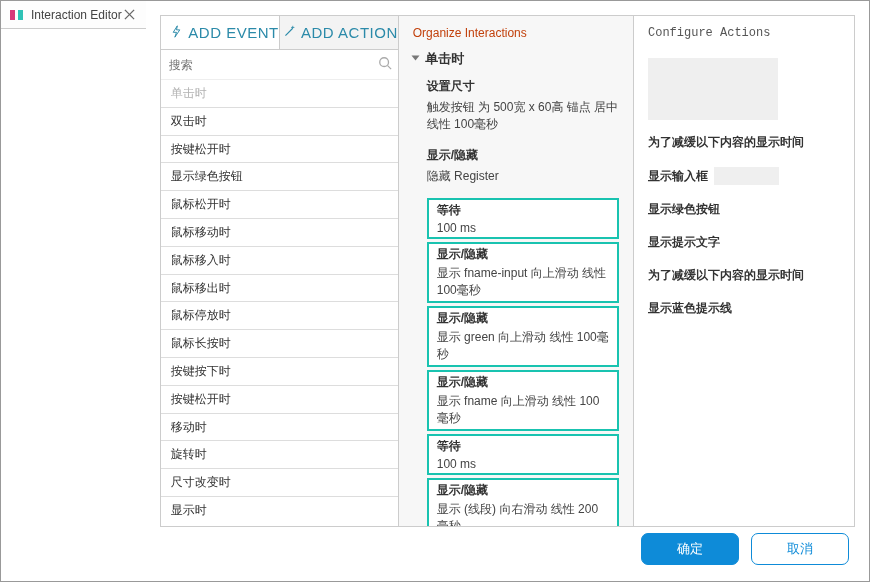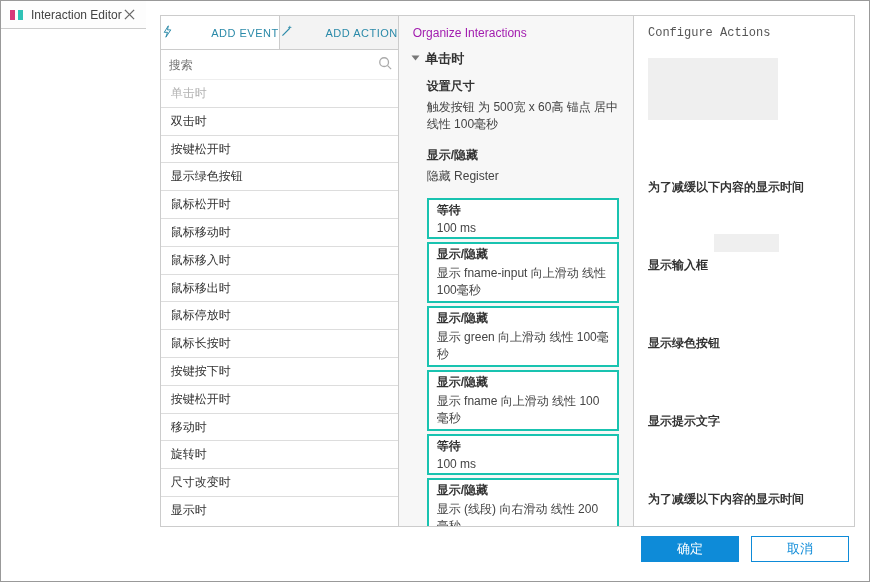--- a/index.html
+++ b/index.html
@@ -10,50 +10,50 @@
   .titlebar .logo { width:16px; height:16px; margin-right:6px; position:relative;}
   .titlebar .title { flex:1; font-size:12px; color:#444;}
   .titlebar .close { width:16px; height:16px; display:flex; align-items:center; justify-content:center; color:#555; cursor:pointer;}
   .body { flex:1; padding:14px 14px 10px 14px; display:flex; flex-direction:column; overflow:hidden;}
   .panels { flex:1; display:flex; border:1px solid #ccc; overflow:hidden;}
   .col { display:flex; flex-direction:column; min-height:0;}
   .col-left { width:238px; border-right:1px solid #ccc;}
   .col-mid { flex:1; border-right:1px solid #ccc; background:#f7f7f7;}
   .col-right { width:220px; background:#fff;}
   .tabs { display:flex; height:34px; border-bottom:1px solid #ccc;}
-  .tab { flex:1; display:flex; align-items:center; justify-content:space-between; gap:5px; font-size:11px; letter-spacing:0.5px; color:#2b8aa9; border-right:1px solid #ccc; cursor:pointer; background:#f3f3f3;}
+  .tab { flex:1; display:flex; align-items:center; justify-content:flex-end; gap:5px; font-size:15px; letter-spacing:0.5px; color:#2b8aa9; border-right:1px solid #ccc; cursor:pointer; background:#f3f3f3;}
   .tab.active { background:#fff;}
   .tab:last-child { border-right:none;}
   .tab svg { width:13px; height:13px; }
   .search-row { height:30px; display:flex; align-items:center; border-bottom:1px solid #eee; padding:0 6px;}
   .search-row input { flex:1; border:none; outline:none; font-size:12px; background:transparent; }
   .search-row .sicon { color:#999; }
   .event-list { flex:1; overflow:hidden; }
   .event-item { padding:5px 10px; font-size:12px; color:#333; border-bottom:1px solid #ddd; cursor:pointer; line-height:1.4;}
   .event-item.disabled { color:#b2b2b2;}
   .event-item:last-child { border-bottom:none;}
-  .sec-header { font-size:12px; color:#a21caf; padding:10px 14px 6px 14px; }
+  .sec-header { font-size:12px; color:#c2410c; padding:10px 14px 6px 14px; }
   .mid-content { flex:1; overflow:hidden; padding:0 14px 10px 14px;}
   .tree-root { font-size:12px;}
   .tree-caret { display:inline-block; width:0; height:0; border-top:4px solid transparent; border-bottom:4px solid transparent; border-left:5px solid #777; transform:rotate(90deg); margin-right:4px; vertical-align:1px;}
   .ev-title { font-weight:bold; font-size:13px; padding:4px 0 6px 0;}
   .act-block { margin-left:14px; padding:2px 0 4px 0;}
   .act-title { font-weight:bold; padding:2px 0;}
   .act-desc { padding:2px 0 6px 0; color:#444; font-size:12px;}
   .act-boxed { border:2px solid #19c3b0; background:#fff; margin:3px 0; padding:2px 8px; margin-left:14px;}
   .act-boxed .act-title { padding:0 0 2px 0;}
   .act-boxed .act-desc { padding:0; }
   .right-content { padding:8px 14px; display:flex; flex-direction:column; gap:14px;}
   .cfg-header { font-size:12px; color:#555; padding:2px 0 4px 0;font-family:Liberation Mono, monospace;}
   .gray-box { width:130px; height:62px; background:#efefef; }
-  .note { font-size:12px; font-weight:bold; color:#333;margin-top:45px; }
+  .note { font-size:12px; font-weight:bold; color:#333; }
   .note-row { display:flex; align-items:center; gap:6px;}
   .chip { width:65px; height:18px; background:#efefef; display:inline-block;}
   .footer { height:44px; display:flex; align-items:center; justify-content:flex-end; gap:12px; padding-right:6px;}
-  .btn { height:26px; min-width:98px; border:1px solid #0e8bd8; display:flex; align-items:center; justify-content:center; font-size:13px; cursor:pointer; border-radius:0;}
+  .btn { height:32px; min-width:98px; border:1px solid #0e8bd8; display:flex; align-items:center; justify-content:center; font-size:13px; cursor:pointer; border-radius:7px;}
   .btn.primary { background:#0e8bd8; color:#fff;}
   .btn.secondary { background:#fff; color:#0e8bd8;}
 </style>
 </head>
 <body>
 
 <div class="window">
 
   <div class="titlebar">
     <span class="logo">

